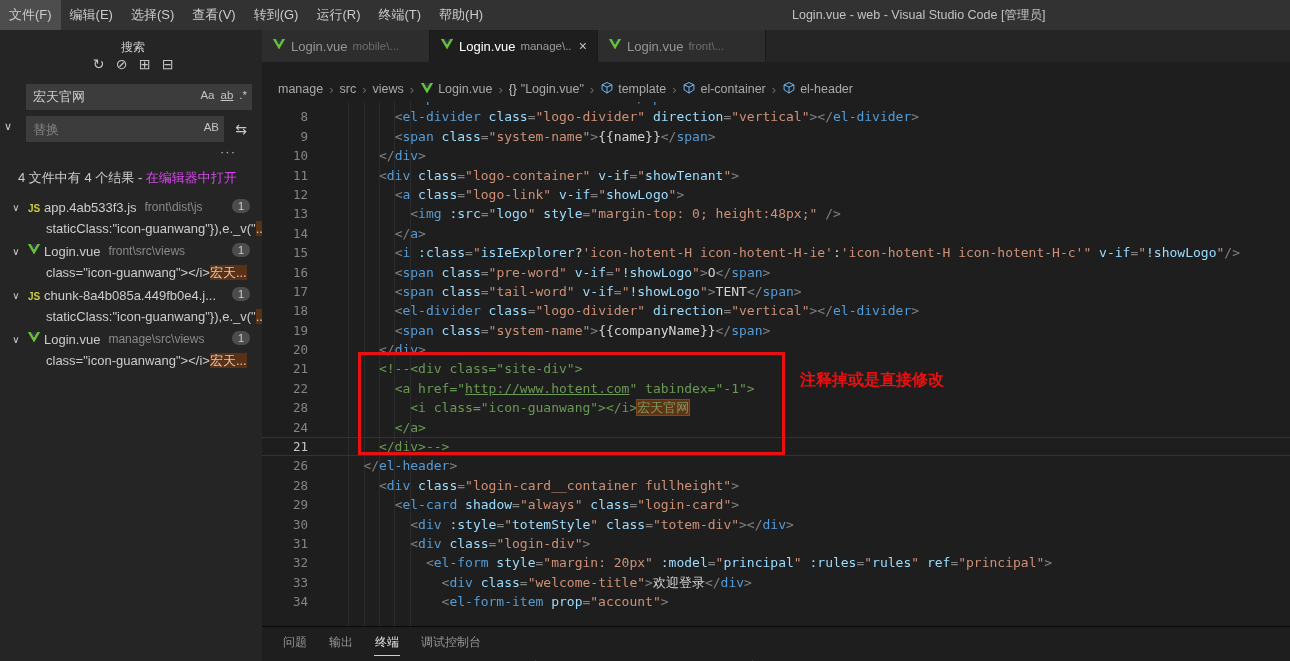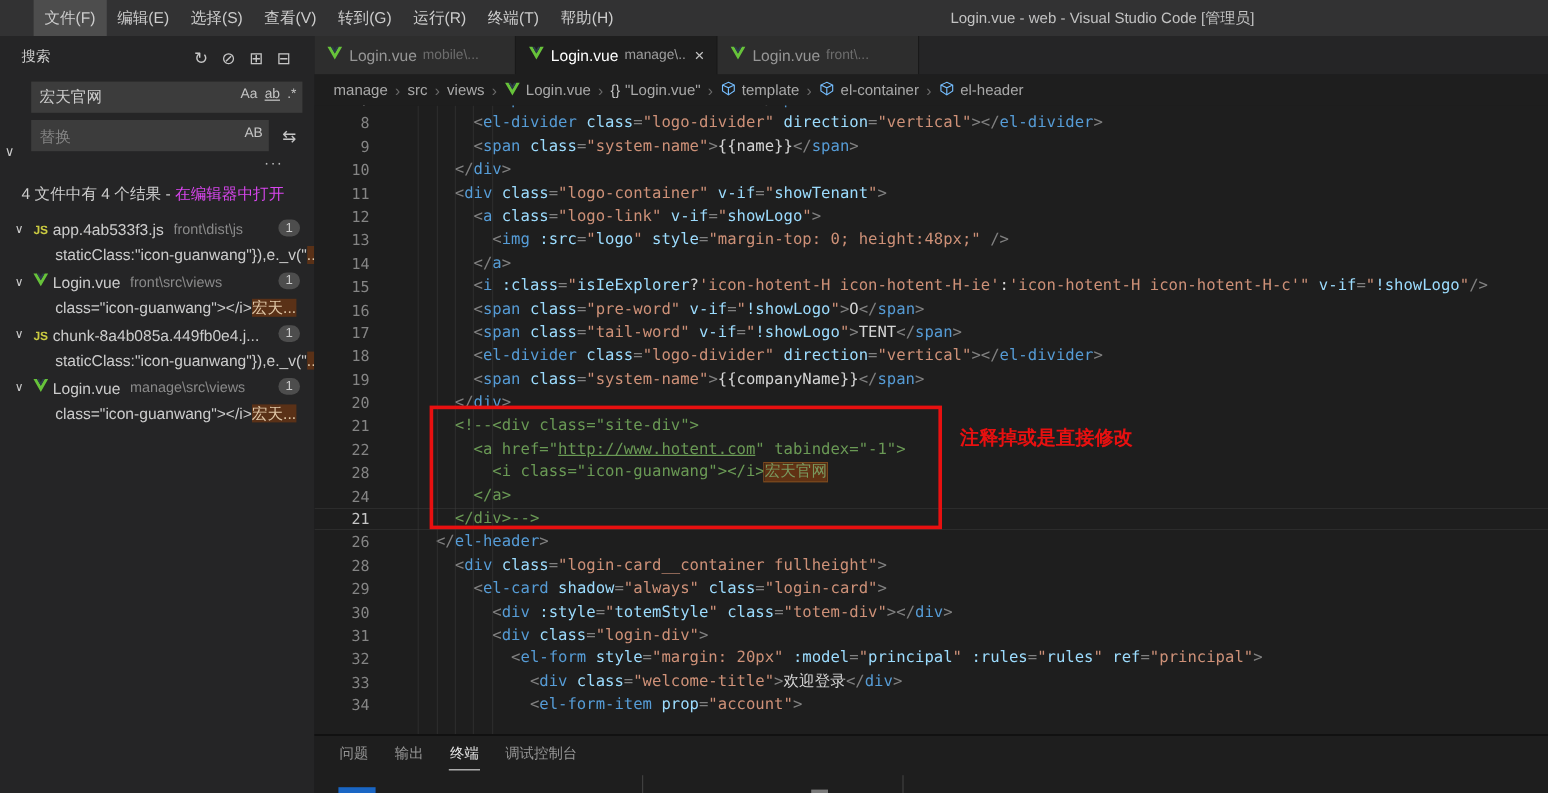--- a/index.html
+++ b/index.html
@@ -10,21 +10,21 @@
   .titlebar { height:30px; background:#323233; display:flex; align-items:center; position:relative; }
   .menu-item { padding:0 9px; line-height:30px; font-size:13px; color:#cccccc; cursor:default; }
   .menu-item.hl { background:#4d4d4d; }
   .window-title { position:absolute; left:792px; top:0; line-height:30px; font-size:12.5px; color:#c2c2c2; white-space:nowrap; }
 
   
   .workbench { display:flex; height:631px; }
 
   
   .sidebar { width:262px; flex-shrink:0; background:#252526; position:relative; color:#cccccc; overflow:hidden; }
-  .sb-header { display:flex; align-items:center; padding:9px 14px 6px 18px; }
+  .sb-header { display:flex; align-items:center; padding:9px 14px 6px 18px;flex-direction:column; }
   .sb-title { font-size:12px; color:#cccccc; flex:1; }
   .sb-hicons { display:flex; }
   .sb-hicon { width:23px; text-align:center; color:#c5c5c5; font-size:14px; cursor:pointer; }
   .sb-toggle { position:absolute; left:4px; top:90px; font-size:11px; color:#cccccc; cursor:pointer; }
   .sb-inputs { margin:6px 10px 0 26px; }
   .sb-inputrow { position:relative; }
   .sb-input { width:100%; height:26px; background:#3c3c3c; border:none; outline:none; color:#cccccc;
     font-size:13px; font-family:"Liberation Sans",sans-serif; padding:0 64px 0 7px; }
   .sb-input::placeholder { color:#848484; }
   .sb-opts { position:absolute; right:5px; top:5px; display:flex; gap:6px; }
@@ -57,21 +57,21 @@
     background:#2d2d2d; border-right:1px solid #191919; cursor:pointer; }
   .tab.active { background:#1e1e1e; }
   .tab-name { font-size:13px; color:#969696; white-space:nowrap; }
   .tab.active .tab-name { color:#ffffff; }
   .tab-desc { font-size:11.5px; color:#6d6d6d; white-space:nowrap; overflow:hidden; flex:1; }
   .tab.active .tab-desc { color:#9d9d9d; }
   .tab-close { color:#c5c5c5; font-size:14px; padding:0 2px; }
   .vue-svg, .cube-svg { width:14px; height:14px; flex-shrink:0; }
 
   .breadcrumb { height:26px; background:#1e1e1e; display:flex; align-items:center; padding-left:16px;
-    font-size:12.5px; color:#a9a9a9; flex-shrink:0; white-space:nowrap; }
+    font-size:12.5px; color:#a9a9a9; flex-shrink:0; white-space:nowrap;margin-top:14px; }
   .crumb { display:flex; align-items:center; gap:4px; cursor:pointer; }
   .crumb-sep { margin:0 6px; color:#6a6a6a; font-size:13px; }
   .braces-ico { color:#c5c5c5; font-size:12px; }
 
   
   .code-region { position:relative; height:524px; overflow:hidden; background:#1e1e1e;
     font-family:"DejaVu Sans Mono", monospace; font-size:13px; line-height:19.4px; flex-shrink:0; }
   .cl { display:flex; height:19.4px; white-space:pre; }
   .cl.first { margin-top:-14px; }
   .ln { width:46px; text-align:right; color:#858585; font-size:12.5px; flex-shrink:0; }
@@ -96,21 +96,21 @@
   .panel-tab.active { color:#e7e7e7; border-bottom:1px solid #cfcfcf; }
   .deco-blue { position:absolute; left:20px; top:43px; width:31px; height:6px; background:#1a66c4; }
   .deco-gray { position:absolute; left:414px; top:45px; width:14px; height:4px; background:#7a7a7a; }
   .deco-vline1 { position:absolute; left:273px; top:33px; width:1px; height:16px; background:#3f3f3f; }
   .deco-vline2 { position:absolute; left:490px; top:33px; width:1px; height:16px; background:#3f3f3f; }
 </style>
 </head>
 <body>
 
 <div class="titlebar">
-  <div id="menu-root" style="display: flex; padding-left: 28px;">
+  <div id="menu-root" style="display: flex;">
       <span class="menu-item hl">文件(F)</span>
       <span class="menu-item">编辑(E)</span>
       <span class="menu-item">选择(S)</span>
       <span class="menu-item">查看(V)</span>
       <span class="menu-item">转到(G)</span>
       <span class="menu-item">运行(R)</span>
       <span class="menu-item">终端(T)</span>
       <span class="menu-item">帮助(H)</span>
     </div>
   <div class="window-title">Login.vue - web - Visual Studio Code [管理员]</div>

